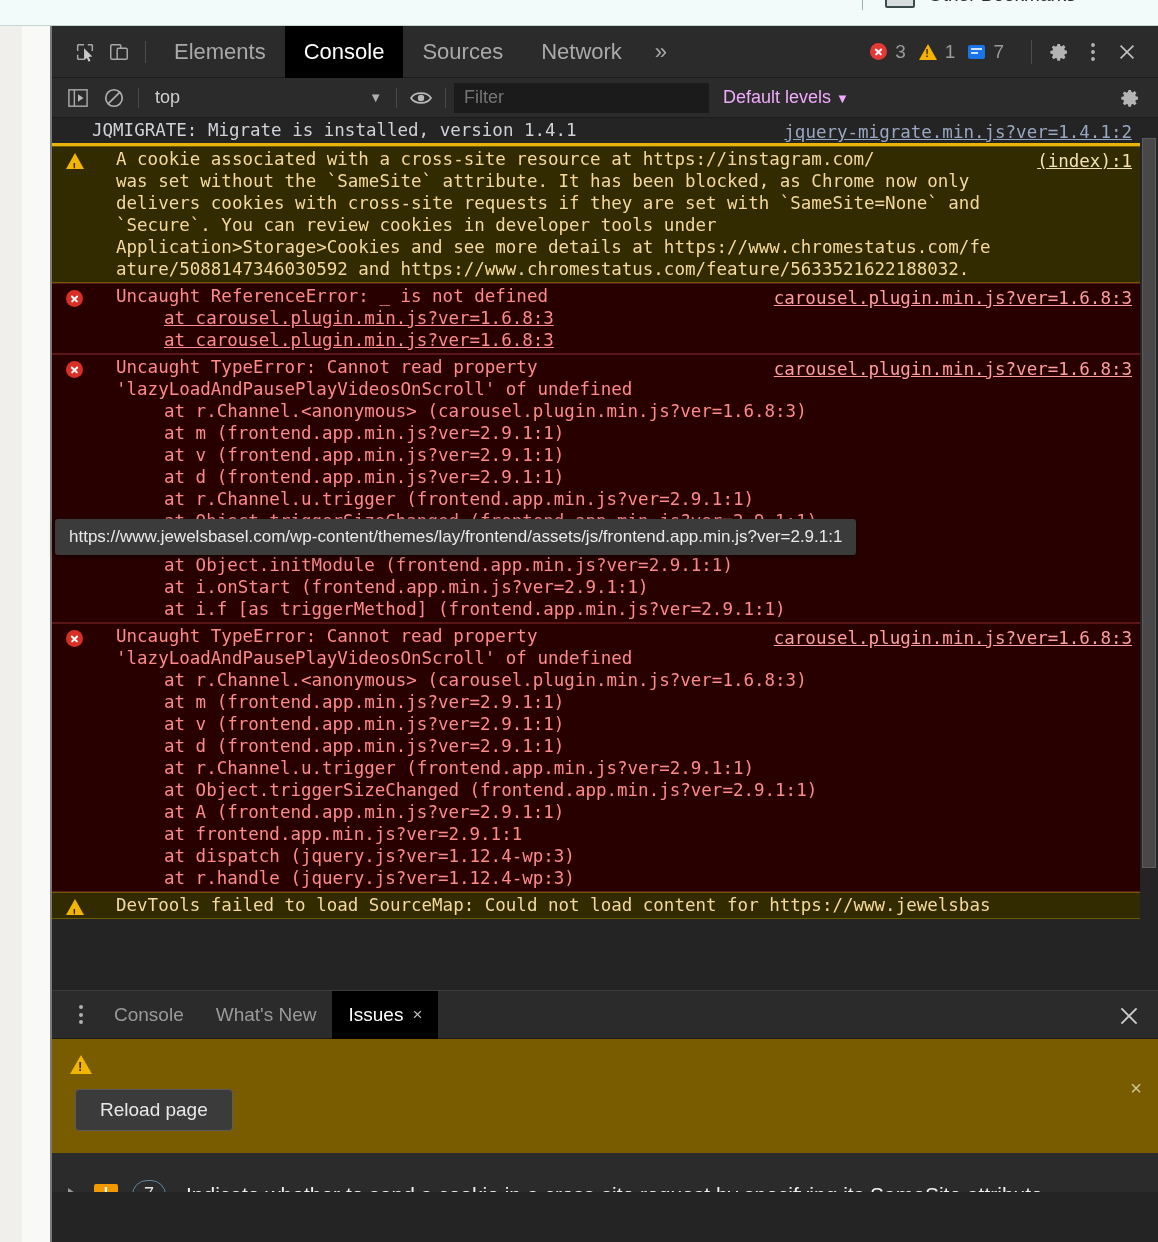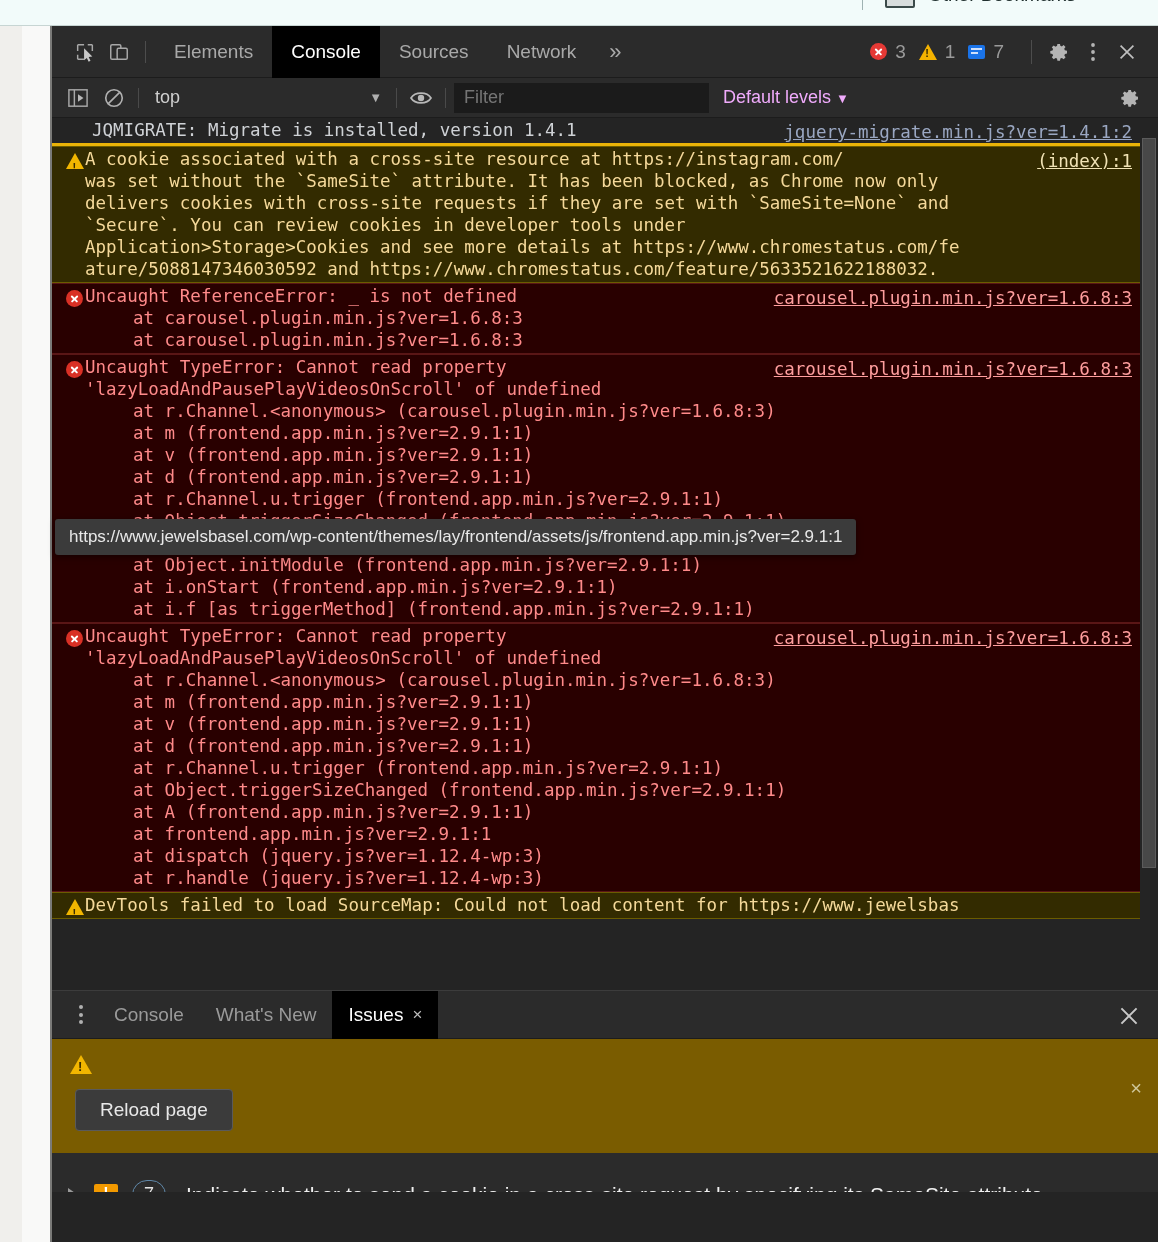--- a/index.html
+++ b/index.html
@@ -70,21 +70,21 @@
     width: 34px; height: 30px;
     display: flex; align-items: center; justify-content: center;
     cursor: pointer;
   }
   .tb-icon:first-child { margin-left: 16px; }
   .tb-sep {
     width: 1px; height: 22px; background: #4d4d4d; margin: 0 9px;
   }
   .tab {
     padding: 0 19px; height: 52px; line-height: 52px;
-    font-size: 19px; color: #a9a9a9; cursor: pointer;
+    font-size: 22px; color: #a9a9a9; cursor: pointer;
     white-space: nowrap;
   }
   .tab.active { background: #000000; color: #ffffff; }
   .tab.more { font-size: 22px; color: #a9a9a9; padding: 0 14px; }
   .tb-spacer { flex: 1; }
   .counts { display: flex; align-items: center; gap: 0px; margin-right: 4px; }
   .count-group { display: flex; align-items: center; margin-right: 13px; }
   .count-num { font-size: 19px; color: #9a9a9a; margin-left: 8px; }
   .err-circle {
     width: 17px; height: 17px; border-radius: 50%;
@@ -162,21 +162,21 @@
     overflow: hidden;
     font-family: "DejaVu Sans Mono", monospace;
     font-size: 17.5px;
     line-height: 22px;
   }
   .msg { position: relative; padding: 1px 0 2px 0; }
   .msg-log { background: #242424; color: #cfd2d6; border-bottom: 3px solid #eab308; }
   .msg-warn { background: #332b00; color: #f5d99a; border-top: 1px solid #6b5c00; border-bottom: 1px solid #6b5c00; }
   .msg-err { background: #290000; color: #ff8a8a; border-top: 1px solid #5a1616; border-bottom: 1px solid #5a1616; }
 
-  .msg-inner { position: relative; padding-left: 33px; padding-right: 26px; }
+  .msg-inner { position: relative; padding-left: 64px; padding-right: 26px; }
   .msg-icon { position: absolute; left: 14px; top: 5px; }
   .mini-err {
     width: 17px; height: 17px; border-radius: 50%;
     background: #d93025; position: relative; display: block;
   }
   .mini-err::before, .mini-err::after {
     content: ""; position: absolute; left: 4px; top: 7.7px;
     width: 9px; height: 1.6px; background: #fff; border-radius: 1px;
   }
   .mini-err::before { transform: rotate(45deg); }
@@ -196,21 +196,21 @@
 
   .msg-text { white-space: pre-wrap; word-break: break-word; }
   .src-link {
     position: absolute; right: 26px; top: 2px;
     text-decoration: underline; color: inherit; cursor: pointer;
     font-size: 17.5px;
   }
   .msg-log .src-link { color: #9aa7c2; }
   .msg-warn .src-link { color: #f0e2b4; }
   .msg-err .src-link { color: #ff9e9e; }
-  .lnk { cursor: pointer; }
+  .lnk { text-decoration: underline; cursor: pointer; }
   .stack-line { padding-left: 48px; white-space: pre; }
 
   
   .first-log .msg-inner { padding-left: 40px; }
 
   
   .scrollbar-track {
     position: absolute; right: 0; top: 0; width: 18px; height: 100%;
     background: #242424;
   }

